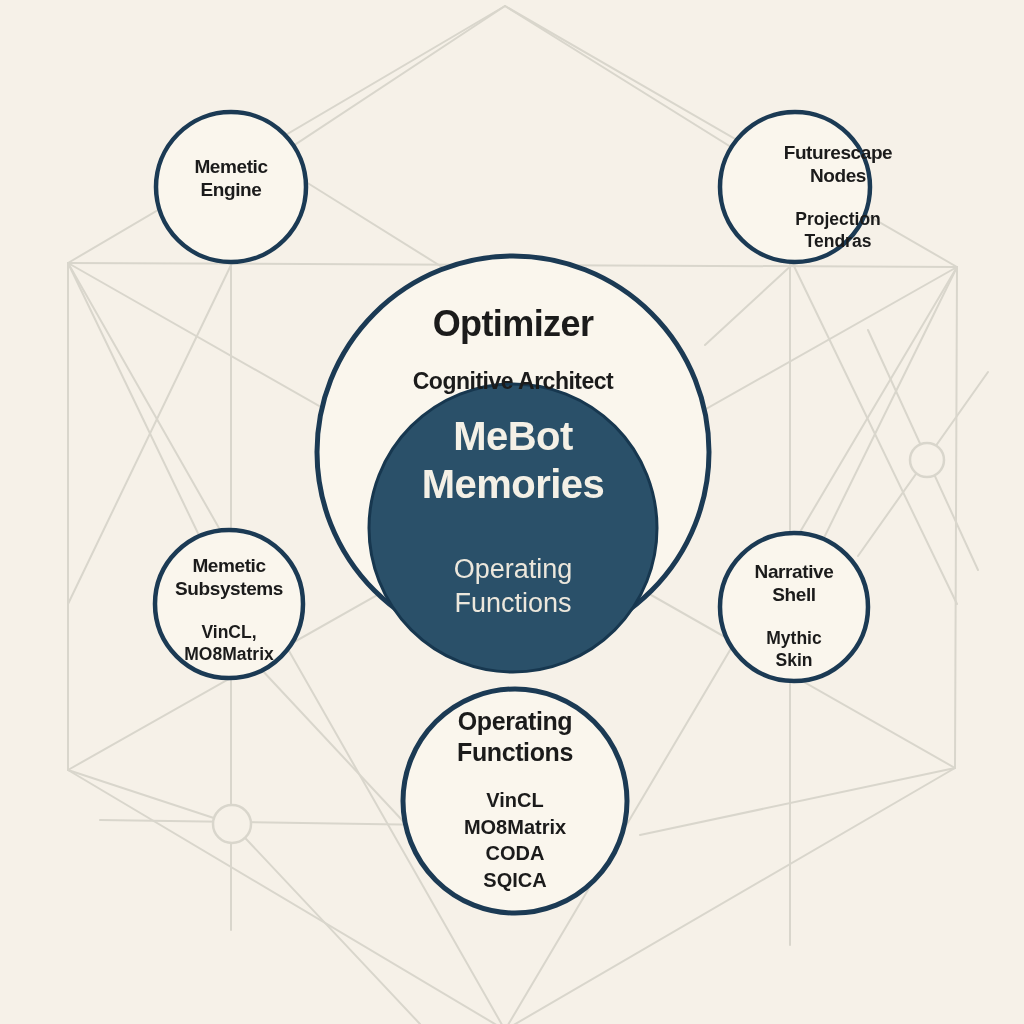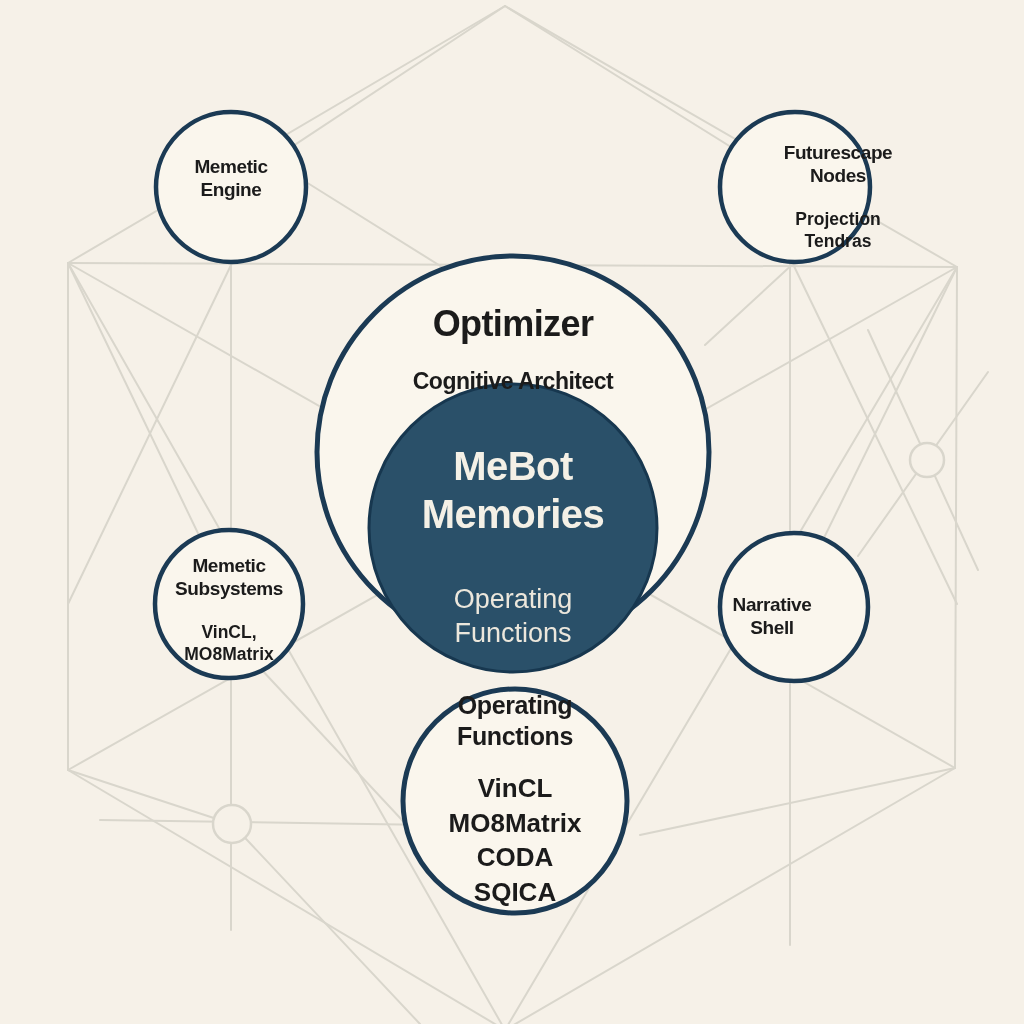--- a/index.html
+++ b/index.html
@@ -15,21 +15,21 @@
     text-align:center;white-space:pre-line;z-index:3;
   }
   .c-outer .t1{font-size:36px;font-weight:700;letter-spacing:-.6px;line-height:1.18;}
   .c-outer .t2{font-size:23px;font-weight:700;letter-spacing:-.5px;line-height:1.2;margin-top:5px;}
   .c-inner .t1{font-size:40px;font-weight:700;letter-spacing:-.5px;line-height:1.2;color:#f4f0e6;white-space:pre-line;}
   .c-inner .t2{font-size:27px;font-weight:400;line-height:1.25;color:#ece7dc;margin-top:27px;white-space:pre-line;}
   .sat-title{font-size:19px;font-weight:700;letter-spacing:-.4px;line-height:1.22;white-space:pre-line;}
   .sat-sub{font-size:17.5px;font-weight:700;line-height:1.26;white-space:pre-line;margin-top:3px;}
   .sat-sub:empty{display:none;}
   .sat--big .sat-title{font-size:25px;}
-  .sat--big .sat-sub{font-size:26px;line-height:1.33;margin-top:2px;}
+  .sat--big .sat-sub{font-size:20px;line-height:1.33;margin-top:2px;}
 </style>
 </head>
 <body>
 
 <div class="stage">
 
   <svg width="1024" height="1024" viewBox="0 0 1024 1024">
 
     <g stroke="#d9d6cc" stroke-width="2" fill="none" stroke-linecap="round">
 
@@ -78,21 +78,21 @@
     <circle cx="795" cy="187" r="75" fill="#faf6ed" stroke="#1b3a54" stroke-width="4.5"></circle>
     <circle cx="229" cy="604" r="74" fill="#faf6ed" stroke="#1b3a54" stroke-width="4.5"></circle>
     <circle cx="794" cy="607" r="74" fill="#faf6ed" stroke="#1b3a54" stroke-width="4.5"></circle>
     <circle cx="515" cy="801" r="112" fill="#faf6ed" stroke="#1b3a54" stroke-width="5"></circle>
   </svg>
 
   <div class="label c-outer" style="left:513px;top:350px;">
     <div class="t1">Optimizer</div>
     <div class="t2">Cognitive Architect</div>
   </div>
-  <div class="label c-inner" style="left:513px;top:546px;">
+  <div class="label c-inner" style="left:513px;top:516px;">
     <div class="t1">MeBot
 Memories</div>
     <div class="t2">Operating
 Functions</div>
   </div>
 
   <div class="label" style="left:231px;top:187px;">
     <div class="sat-title">Memetic
 Engine</div>
     
@@ -105,23 +105,25 @@
 Tendras</div>
   </div>
 
   <div class="label" style="left:229px;top:610px;">
     <div class="sat-title">Memetic
 Subsystems</div>
     <div class="sat-sub">VinCL,
 MO8Matrix</div>
   </div>
 
-  <div class="label" style="left:772px;top:616px;">
+  <div class="label" style="left:794px;top:616px;">
     <div class="sat-title">Narrative
 Shell</div>
+    <div class="sat-sub">Mythic
+Skin</div>
   </div>
 
   <div class="label sat--big" style="left:515px;top:800px;">
     <div class="sat-title">Operating
 Functions</div>
     <div class="sat-sub">VinCL
 MO8Matrix
 CODA
 SQICA</div>
   </div>

